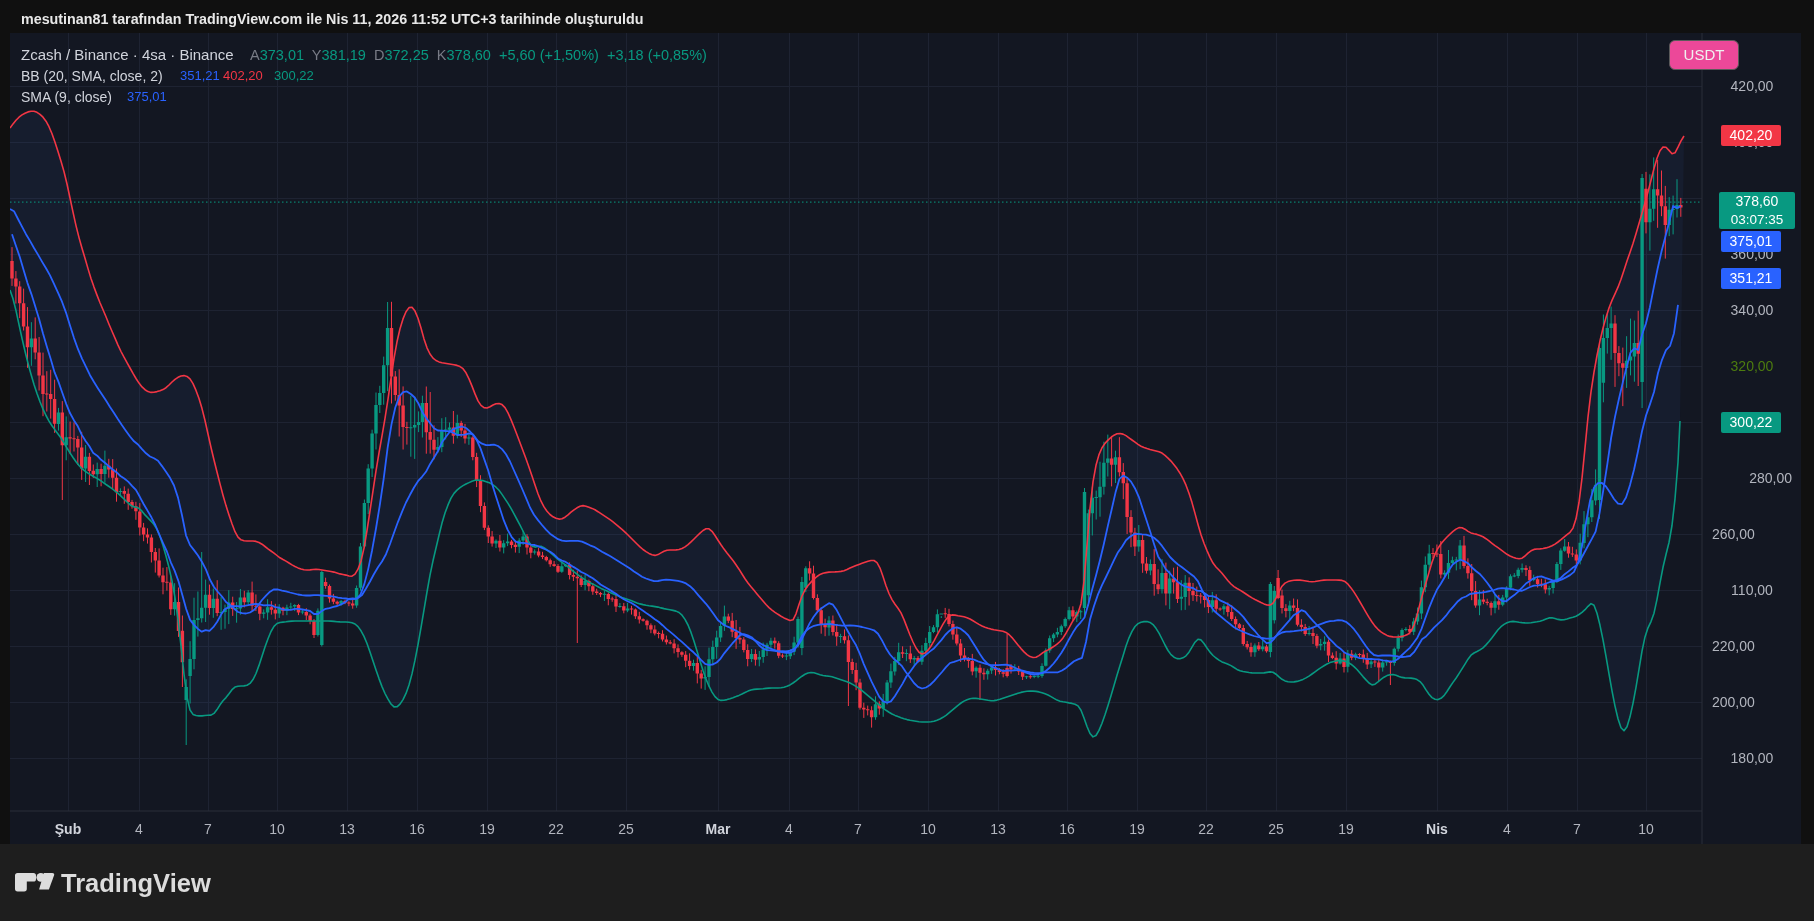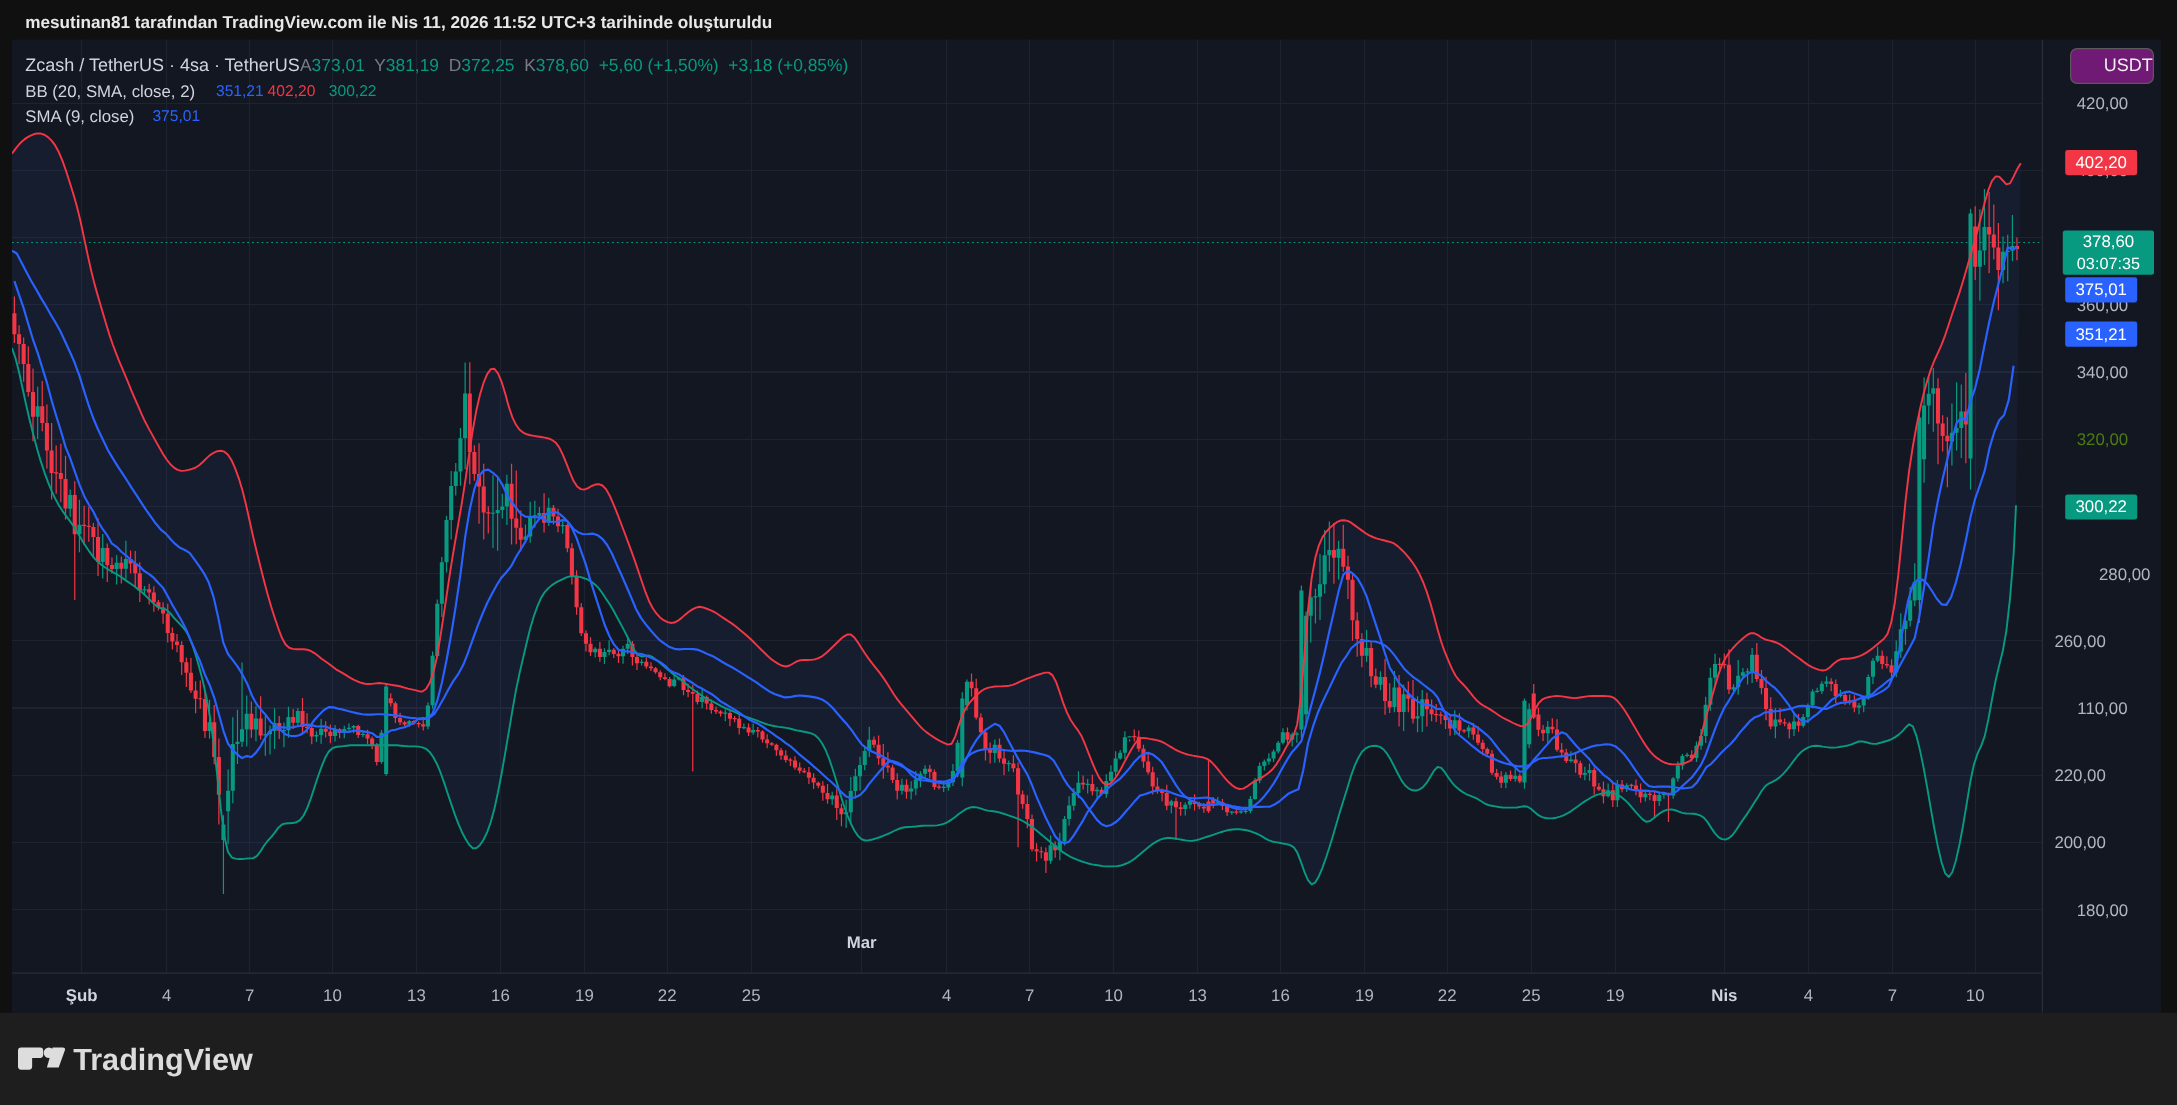--- a/index.html
+++ b/index.html
@@ -89,45 +89,45 @@
 <div class="axfont">
       <div style="position:absolute;left:58px;top:788px;width:60px;margin-left:-30px;text-align:center;color:#d1d4dc;font-weight:700">Şub</div>
       <div style="position:absolute;left:129px;top:788px;width:60px;margin-left:-30px;text-align:center;color:#b2b5be;font-weight:400">4</div>
       <div style="position:absolute;left:198px;top:788px;width:60px;margin-left:-30px;text-align:center;color:#b2b5be;font-weight:400">7</div>
       <div style="position:absolute;left:267px;top:788px;width:60px;margin-left:-30px;text-align:center;color:#b2b5be;font-weight:400">10</div>
       <div style="position:absolute;left:337px;top:788px;width:60px;margin-left:-30px;text-align:center;color:#b2b5be;font-weight:400">13</div>
       <div style="position:absolute;left:407px;top:788px;width:60px;margin-left:-30px;text-align:center;color:#b2b5be;font-weight:400">16</div>
       <div style="position:absolute;left:477px;top:788px;width:60px;margin-left:-30px;text-align:center;color:#b2b5be;font-weight:400">19</div>
       <div style="position:absolute;left:546px;top:788px;width:60px;margin-left:-30px;text-align:center;color:#b2b5be;font-weight:400">22</div>
       <div style="position:absolute;left:616px;top:788px;width:60px;margin-left:-30px;text-align:center;color:#b2b5be;font-weight:400">25</div>
-      <div style="position:absolute;left:708px;top:744px;width:60px;margin-left:-30px;text-align:center;color:#d1d4dc;font-weight:600">Mar</div>
+      <div style="position:absolute;left:708px;top:788px;width:60px;margin-left:-30px;text-align:center;color:#d1d4dc;font-weight:600">Mar</div>
       <div style="position:absolute;left:779px;top:788px;width:60px;margin-left:-30px;text-align:center;color:#b2b5be;font-weight:400">4</div>
       <div style="position:absolute;left:848px;top:788px;width:60px;margin-left:-30px;text-align:center;color:#b2b5be;font-weight:400">7</div>
       <div style="position:absolute;left:918px;top:788px;width:60px;margin-left:-30px;text-align:center;color:#b2b5be;font-weight:400">10</div>
       <div style="position:absolute;left:988px;top:788px;width:60px;margin-left:-30px;text-align:center;color:#b2b5be;font-weight:400">13</div>
       <div style="position:absolute;left:1057px;top:788px;width:60px;margin-left:-30px;text-align:center;color:#b2b5be;font-weight:400">16</div>
       <div style="position:absolute;left:1127px;top:788px;width:60px;margin-left:-30px;text-align:center;color:#b2b5be;font-weight:400">19</div>
       <div style="position:absolute;left:1196px;top:788px;width:60px;margin-left:-30px;text-align:center;color:#b2b5be;font-weight:400">22</div>
       <div style="position:absolute;left:1266px;top:788px;width:60px;margin-left:-30px;text-align:center;color:#b2b5be;font-weight:400">25</div>
       <div style="position:absolute;left:1336px;top:788px;width:60px;margin-left:-30px;text-align:center;color:#b2b5be;font-weight:400">19</div>
       <div style="position:absolute;left:1427px;top:788px;width:60px;margin-left:-30px;text-align:center;color:#d1d4dc;font-weight:600">Nis</div>
       <div style="position:absolute;left:1497px;top:788px;width:60px;margin-left:-30px;text-align:center;color:#b2b5be;font-weight:400">4</div>
       <div style="position:absolute;left:1567px;top:788px;width:60px;margin-left:-30px;text-align:center;color:#b2b5be;font-weight:400">7</div>
       <div style="position:absolute;left:1636px;top:788px;width:60px;margin-left:-30px;text-align:center;color:#b2b5be;font-weight:400">10</div>
     </div>
 </div>
-<div class="leg" style="left:21px;top:46px;color:#d1d4dc;font-size:15px">Zcash / TetherUS · 4sa · TetherUS</div>
+<div class="leg" style="left:21px;top:46px;color:#d1d4dc;font-size:15px">Zcash / Binance · 4sa · Binance</div>
 <div class="leg" style="left:250px;top:46.5px;font-size:14.5px"><span style="color:#787b86">A</span><span style="color:#089981">373,01</span>  <span style="color:#787b86">Y</span><span style="color:#089981">381,19</span>  <span style="color:#787b86">D</span><span style="color:#089981">372,25</span>  <span style="color:#787b86">K</span><span style="color:#089981">378,60</span>  <span style="color:#089981">+5,60 (+1,50%)</span>  <span style="color:#089981">+3,18 (+0,85%)</span></div>
 <div class="leg" style="left:21px;top:67.5px;color:#d1d4dc;font-size:14px">BB (20, SMA, close, 2)</div>
 <div class="leg" style="left:180px;top:68px;color:#2962ff;font-size:13px">351,21</div>
 <div class="leg" style="left:223px;top:68px;color:#f23645;font-size:13px">402,20</div>
 <div class="leg" style="left:274px;top:68px;color:#089981;font-size:13px">300,22</div>
 <div class="leg" style="left:21px;top:88.5px;color:#d1d4dc;font-size:14px">SMA (9, close)</div>
 <div class="leg" style="left:127px;top:89px;color:#2962ff;font-size:13px">375,01</div>
-<div style="position:absolute;left:1725px;top:40px;width:70px;height:30px;background:#701a75;border:1px solid #5a5a5a;border-radius:6px;color:#f0f0f0;font-size:15px;font-weight:500;text-align:right;line-height:28px">USDT</div>
+<div style="position:absolute;left:1669px;top:40px;width:70px;height:30px;background:#ec4899;border:1px solid #5a5a5a;border-radius:6px;color:#f0f0f0;font-size:15px;font-weight:500;text-align:center;line-height:28px">USDT</div>
 <div class="badge" style="left:1721px;top:125px;background:#f23645">402,20</div>
 <div style="position:absolute;left:1719px;top:192px;width:76px;height:37px;border-radius:2px;background:#089981;color:#fff;text-align:center;font-size:14px">
     <div style="font-weight:500;line-height:19px">378,60</div>
     <div style="line-height:17px;font-size:13.5px">03:07:35</div>
   </div>
 <div class="badge" style="left:1721px;top:231px;background:#2962ff">375,01</div>
 <div class="badge" style="left:1721px;top:268px;background:#2962ff">351,21</div>
 <div class="badge" style="left:1721px;top:412px;background:#089981">300,22</div>
 <div class="botbar">
 <svg width="220" height="40" viewBox="0 0 220 40" style="position:absolute;left:14px;top:28px">

